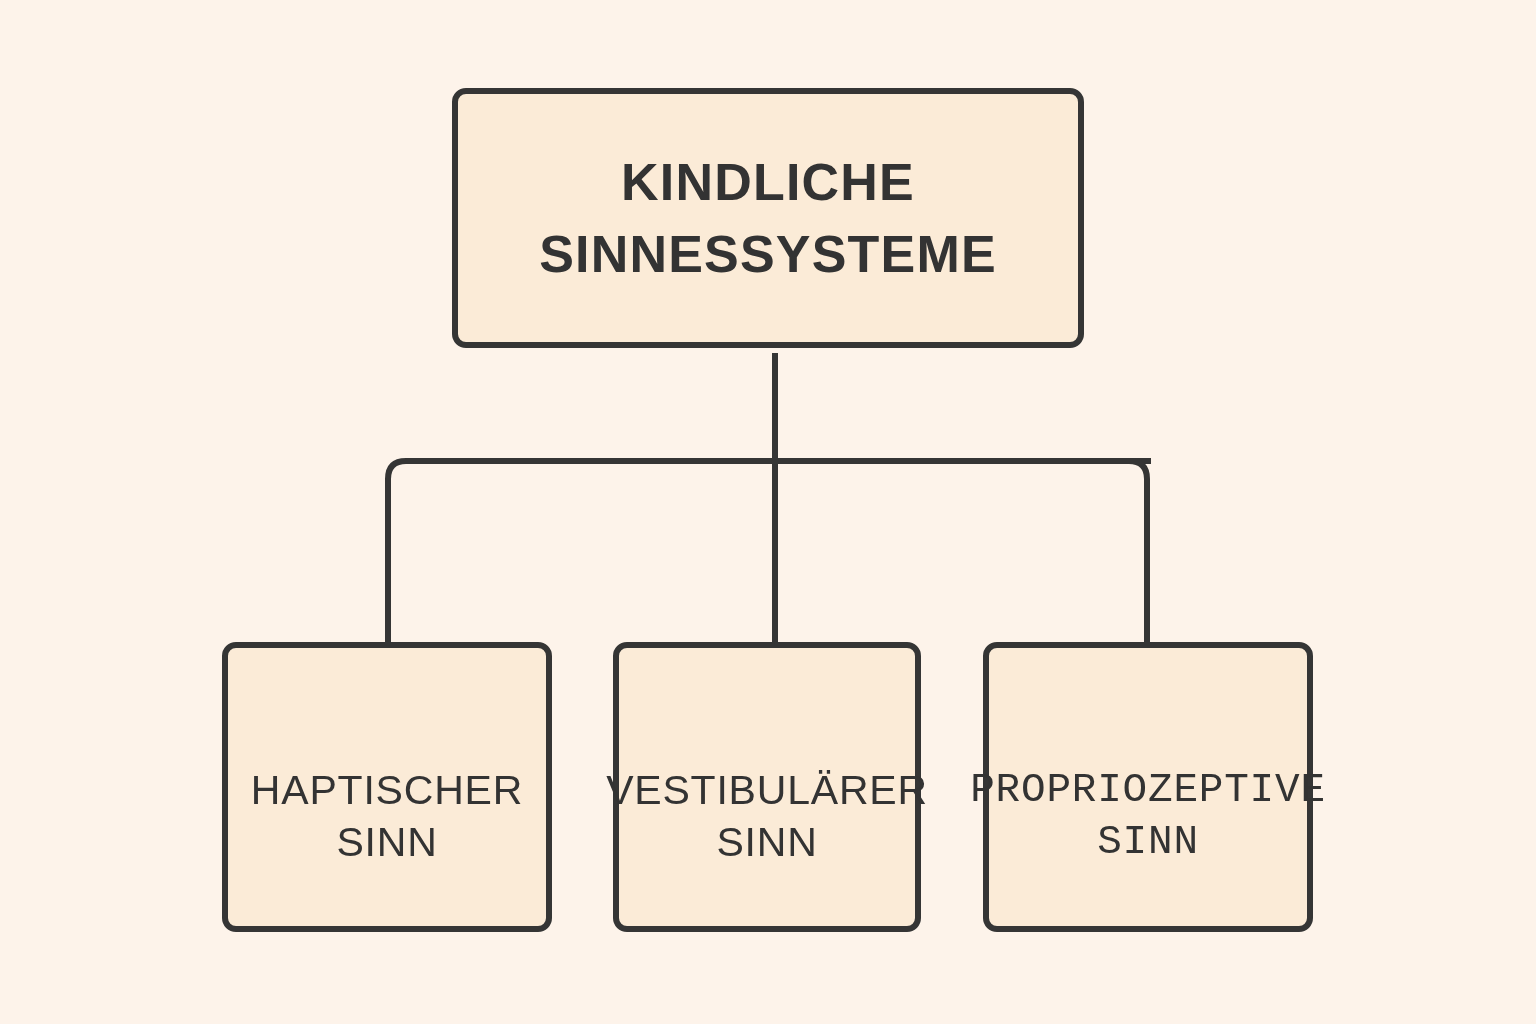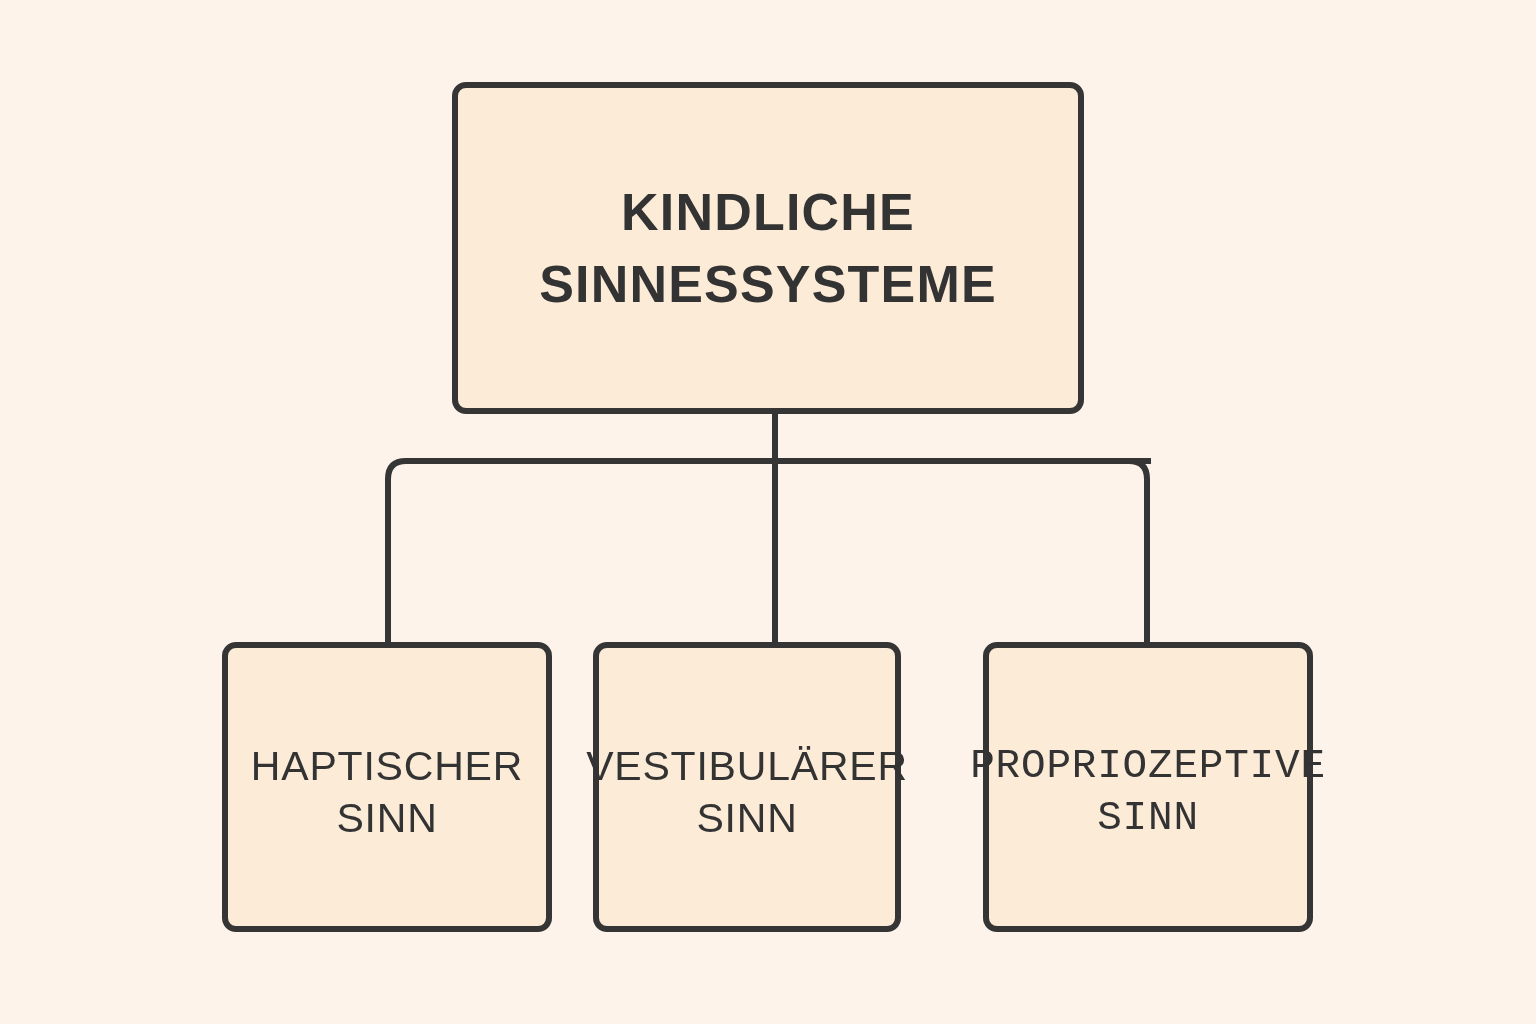--- a/index.html
+++ b/index.html
@@ -41,50 +41,50 @@
   }
   .node-label {
     display: block;
     white-space: pre-line;
     letter-spacing: 0.6px;
   }
 
   
   #node-root {
     left: 452px;
-    top: 82px;
+    top: 88px;
     width: 632px;
-    height: 332px;
+    height: 260px;
   }
   #node-root .node-label {
     font-size: 52px;
     font-weight: 700;
     line-height: 72px;
     letter-spacing: 1.2px;
   }
 
   
   .node-child {
     top: 642px;
     height: 290px;
     justify-content: flex-start;
-    padding-top: 92px;
+    padding-top: 116px;
   }
   .node-child .node-label {
     font-size: 41px;
     font-weight: 400;
     line-height: 52px;
     letter-spacing: 0.8px;
   }
   #node-haptisch {
     left: 222px;
     width: 330px;
   }
   #node-vestibulaer {
-    left: 593px;
+    left: 613px;
     width: 308px;
   }
   #node-propriozeptiv {
     left: 983px;
     width: 330px;
     font-family: Liberation Mono, monospace;
   }
 </style>
 </head>
 <body>

